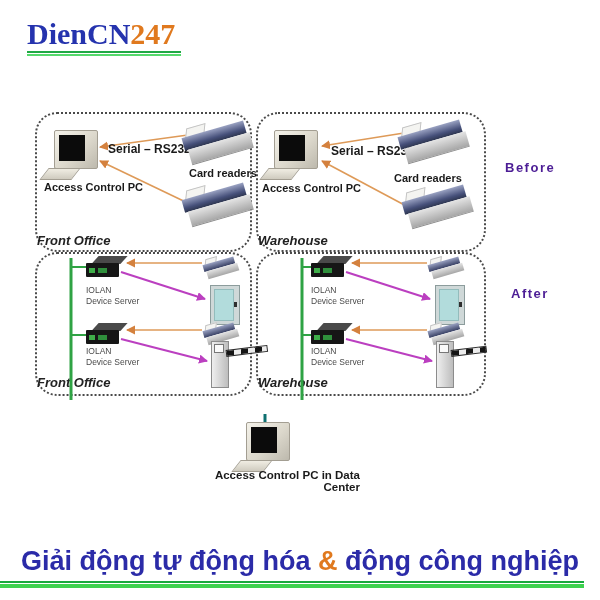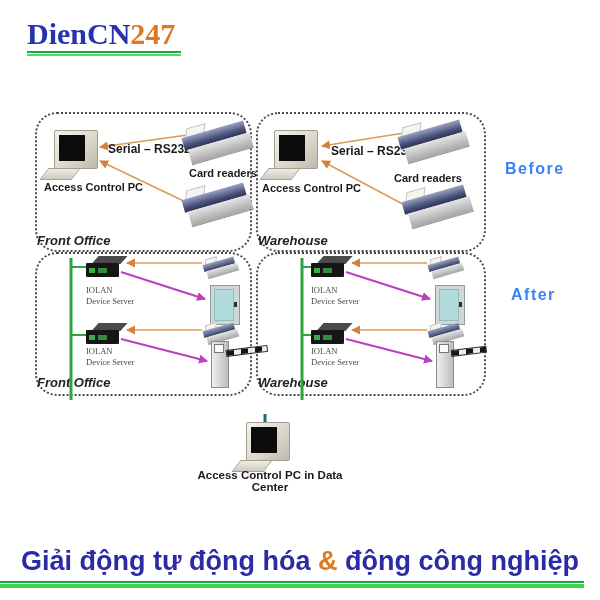--- a/index.html
+++ b/index.html
@@ -13,21 +13,21 @@
   .logo .orange{color:#e0791e;}
   .logo-ul1{position:absolute;left:27px;top:51px;width:154px;height:2px;background:#1fa844;}
   .logo-ul2{position:absolute;left:27px;top:54px;width:154px;height:2px;background:#55d96c;}
 
   
   .zone{position:absolute;border:2px dotted #4a4a4a;border-radius:22px;}
   .zone-title{position:absolute;left:0;right:0;text-align:left;font-weight:bold;
               font-style:italic;font-size:13px;color:#222;}
 
   
-  .side-label{position:absolute;font-weight:bold;font-size:16px;letter-spacing:1.5px;color:#3b82f6;}
+  .side-label{position:absolute;font-weight:bold;font-size:13px;letter-spacing:1.5px;color:#4c1d95;}
 
   
   .pc{position:absolute;width:56px;height:54px;}
   .pc .mon{position:absolute;left:10px;top:0;width:42px;height:37px;
            background:linear-gradient(135deg,#f4f2ea 0%,#dcd8cc 55%,#bdb9ad 100%);
            border:1px solid #a39e92;border-radius:2px;}
   .pc .scr{position:absolute;left:4px;top:4px;width:26px;height:26px;background:#0b0b0b;}
   .pc .kb{position:absolute;left:0;bottom:4px;width:30px;height:10px;
           background:linear-gradient(#f0ede3,#cfcbbf);border:1px solid #a39e92;
           transform:skewX(-38deg);}
@@ -51,21 +51,21 @@
                    background:linear-gradient(180deg,#e4e4e4,#a6a6a6);}
 
   
   .iolan{position:absolute;width:40px;height:22px;}
   .iolan .top{position:absolute;left:9px;top:0;width:29px;height:8px;background:#4a4a4a;
               transform:skewX(-42deg);}
   .iolan .body{position:absolute;left:0;top:7px;width:33px;height:14px;background:#161616;
                border-radius:1px;}
   .iolan .led1{position:absolute;left:3px;top:12px;width:6px;height:5px;background:#3fae49;}
   .iolan .led2{position:absolute;left:12px;top:12px;width:9px;height:5px;background:#2f8f3c;}
-  .iolan-label{position:absolute;font-size:8.5px;line-height:1.3;color:#4a4a4a;white-space:nowrap;font-family:Liberation Serif, serif;}
+  .iolan-label{position:absolute;font-size:8.5px;line-height:1.3;color:#4a4a4a;white-space:nowrap;}
 
   
   .door{position:absolute;width:28px;height:38px;background:#cfd8d8;border:1px solid #8c9c9c;}
   .door .pane{position:absolute;left:3px;top:3px;width:18px;height:30px;background:#b2dcdc;
               border:1px solid #93bcbc;}
   .door .handle{position:absolute;right:2px;top:16px;width:3px;height:5px;background:#2e2e2e;}
 
   
   .gate{position:absolute;width:62px;height:47px;}
   .gate .post{position:absolute;left:0;top:0;width:16px;height:45px;
@@ -80,21 +80,21 @@
   .lbl{position:absolute;white-space:nowrap;}
   .lbl-pc{font-weight:bold;font-size:11px;}
   .lbl-serial{font-weight:bold;font-size:12px;}
   .lbl-readers{font-weight:bold;font-size:11px;}
 
   
   .ethbar{position:absolute;left:52px;top:399px;width:276px;height:16px;
           background:linear-gradient(180deg,#3fb0b0 0%,#1a8888 45%,#127474 100%);
           border:1px solid #0c5f5f;text-align:center;font-weight:bold;font-size:11px;
           line-height:15px;color:#07343c;}
-  .dc-label{position:absolute;left:180px;top:469px;width:180px;text-align:center;
+  .dc-label{position:absolute;left:180px;top:469px;width:180px;text-align:right;
             font-weight:bold;font-size:11.5px;}
 
   
   .footer{position:absolute;left:0;top:546px;width:600px;text-align:center;
           font-weight:bold;font-size:27px;color:#2b2ba8;}
   .footer .amp{color:#e0791e;}
   .footer-ul1{position:absolute;left:0;top:581px;width:600px;height:2px;background:#18a83c;}
   .footer-ul2{position:absolute;left:0;top:584px;width:600px;height:4px;background:#3ed24f;}
 
   svg.wires{position:absolute;left:0;top:0;pointer-events:none;}

